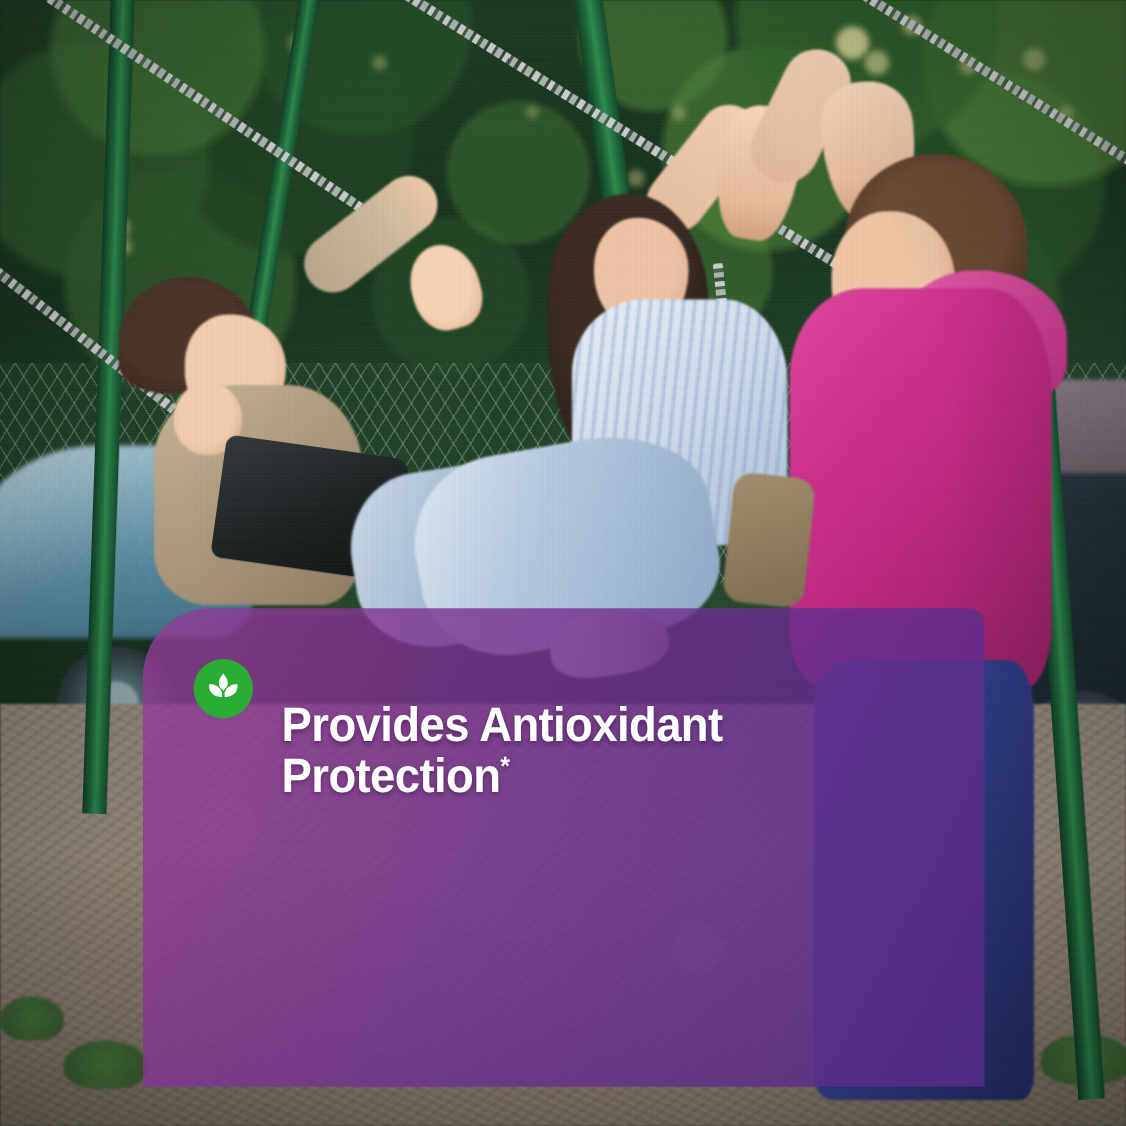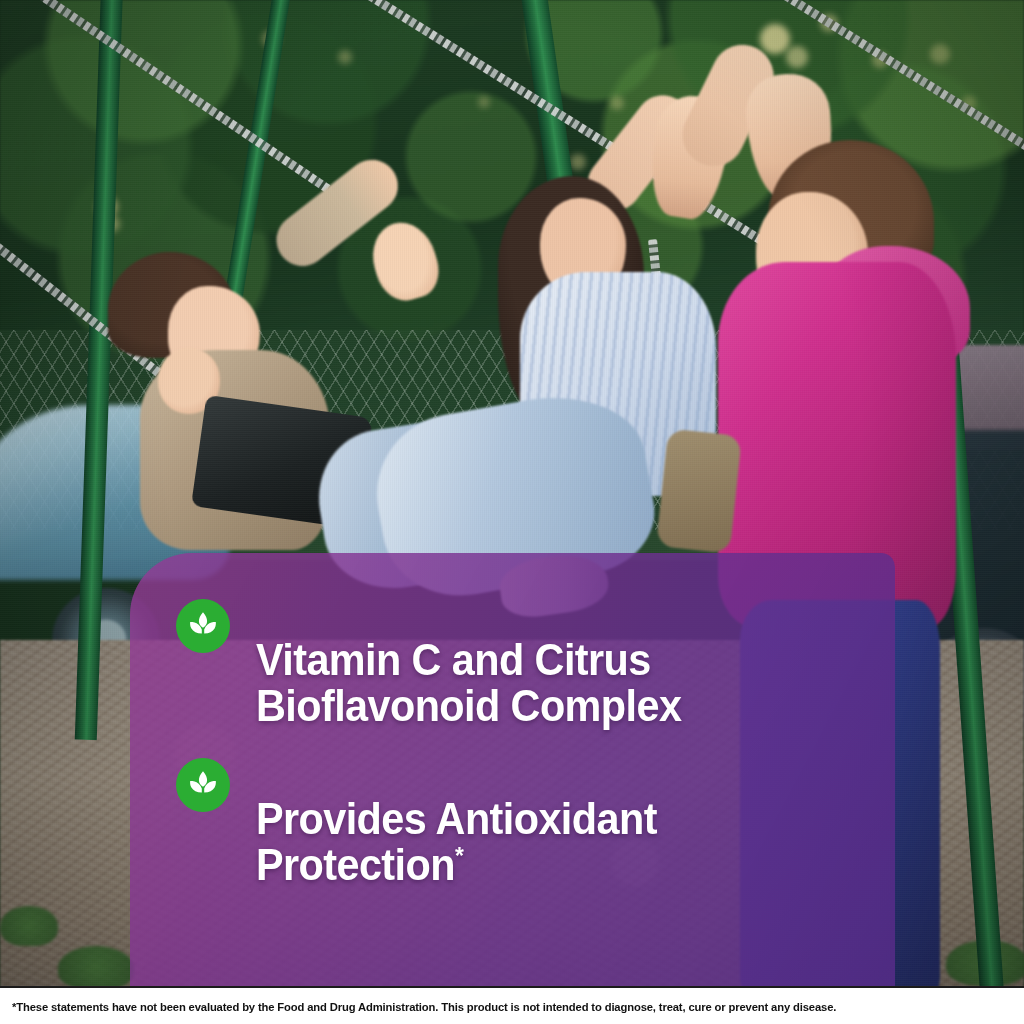--- a/index.html
+++ b/index.html
@@ -441,48 +441,32 @@
     <div class="m-hoodie"></div>
     <div class="m-strap"></div>
     <div class="m-jeans"></div>
 
     <div class="grain"></div>
     <div class="vignette"></div>
   </div>
 
   <div id="claims-panel">
 
-    <div class="claim">
-      <span class="leaf-badge">
-        <svg width="34" height="34" viewBox="0 0 34 34" aria-hidden="true">
-          <path d="M17 3.2c3.0 3.3 4.1 6.4 4.1 9.0 0 2.8-1.7 4.9-4.1 6.6-2.4-1.7-4.1-3.8-4.1-6.6 0-2.6 1.1-5.7 4.1-9.0z" fill="#ffffff"></path>
-          <path d="M15.8 20.6c-1.4-4.0-4.6-6.2-7.2-7.0-2.6-.8-4.4-.5-4.4-.5s-.6 3.4 1.2 6.5c1.8 3.1 5.4 5.0 10.4 5.0z" fill="#ffffff"></path>
-          <path d="M18.2 20.6c1.4-4.0 4.6-6.2 7.2-7.0 2.6-.8 4.4-.5 4.4-.5s.6 3.4-1.2 6.5c-1.8 3.1-5.4 5.0-10.4 5.0z" fill="#ffffff"></path>
-        </svg>
-      </span>
-      <div class="claim-text">
-        <span>Vitamin C and Citrus
-Bioflavonoid Complex</span><sup></sup>
-      </div>
-    </div>
 
 
     <div class="claim">
       <span class="leaf-badge">
         <svg width="34" height="34" viewBox="0 0 34 34" aria-hidden="true">
           <path d="M17 3.2c3.0 3.3 4.1 6.4 4.1 9.0 0 2.8-1.7 4.9-4.1 6.6-2.4-1.7-4.1-3.8-4.1-6.6 0-2.6 1.1-5.7 4.1-9.0z" fill="#ffffff"></path>
           <path d="M15.8 20.6c-1.4-4.0-4.6-6.2-7.2-7.0-2.6-.8-4.4-.5-4.4-.5s-.6 3.4 1.2 6.5c1.8 3.1 5.4 5.0 10.4 5.0z" fill="#ffffff"></path>
           <path d="M18.2 20.6c1.4-4.0 4.6-6.2 7.2-7.0 2.6-.8 4.4-.5 4.4-.5s.6 3.4-1.2 6.5c-1.8 3.1-5.4 5.0-10.4 5.0z" fill="#ffffff"></path>
         </svg>
       </span>
       <div class="claim-text">
         <span>Provides Antioxidant
 Protection</span><sup>*</sup>
       </div>
     </div>
 
   </div>
 
-  <div id="disclaimer-bar">
-    <span id="disclaimer-text">*These statements have not been evaluated by the Food and Drug Administration. This product is not intended to diagnose, treat, cure or prevent any disease.</span>
-  </div>
 
 </div>
 
 </body></html>

